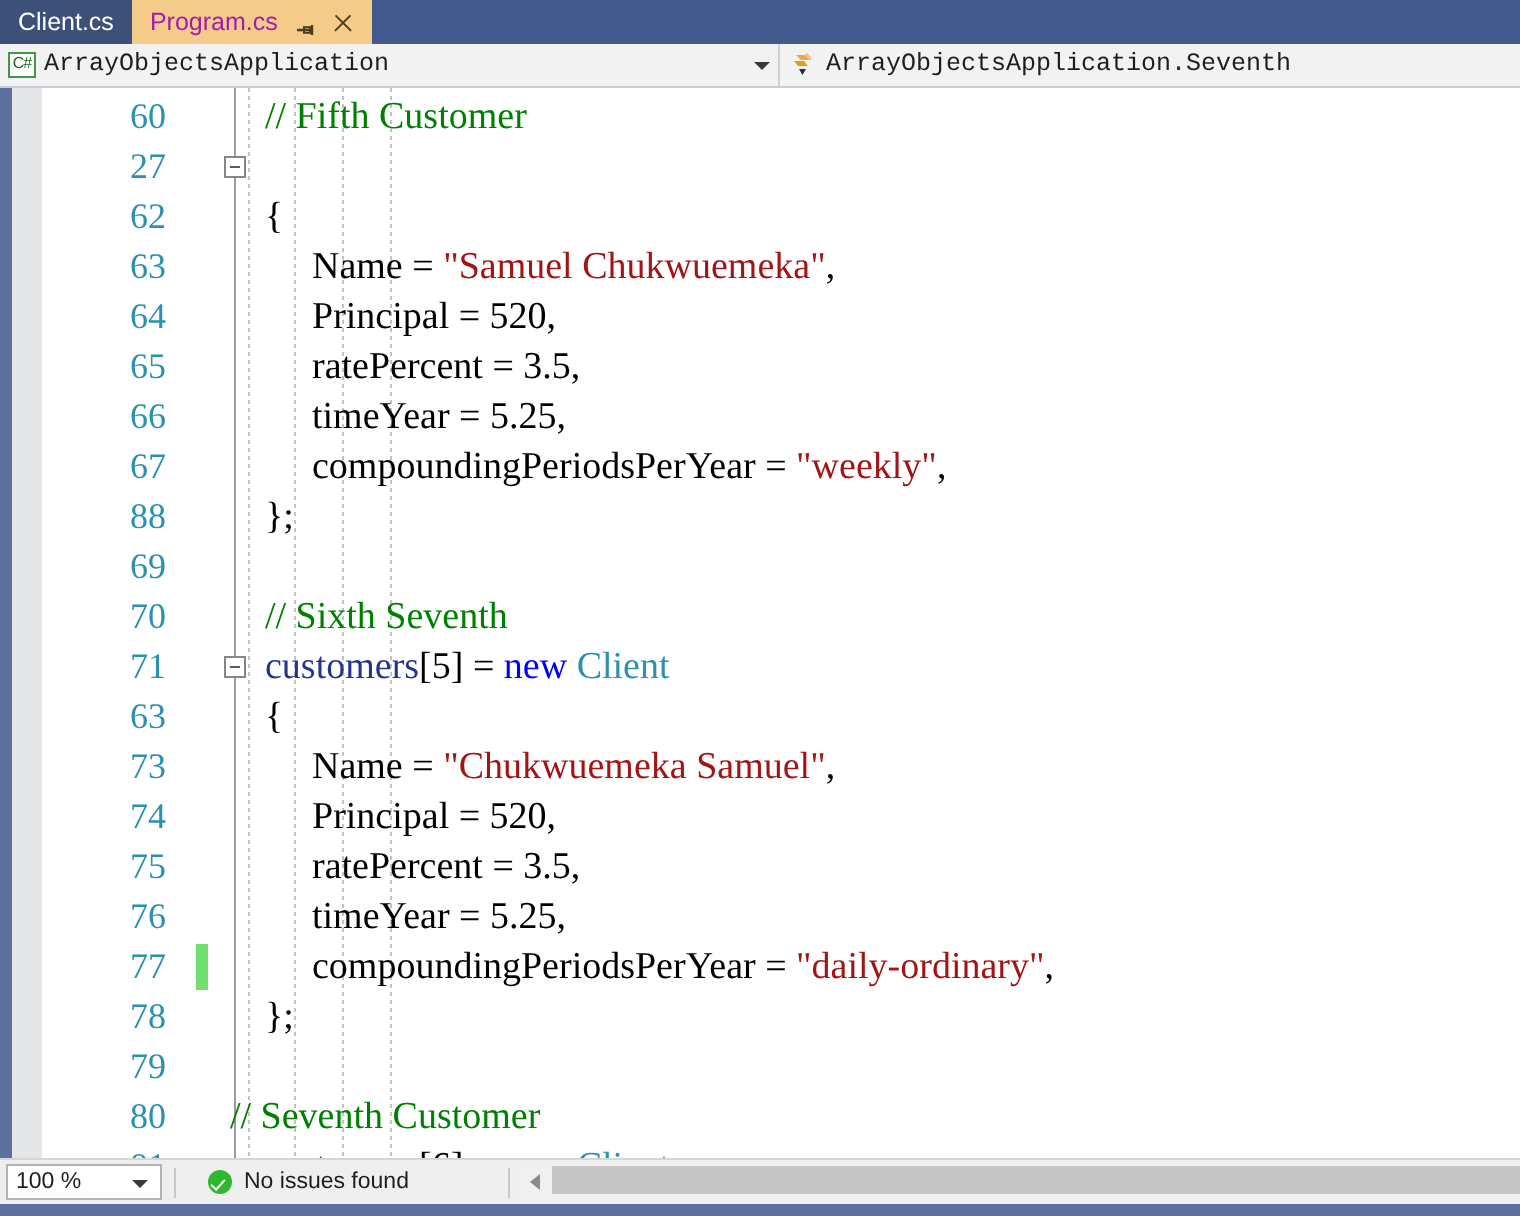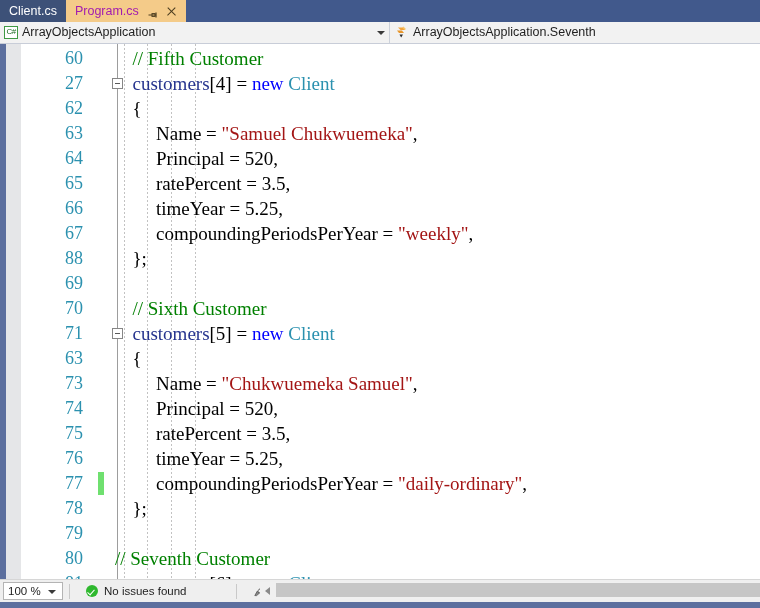--- a/index.html
+++ b/index.html
@@ -98,20 +98,21 @@
     overflow: hidden;
   }
   .nav-combo.first { width: 390px; border-right: 1px solid #ccd1da; }
   .nav-combo.second { flex: 1 1 auto; }
   .nav-combo .nav-text {
     flex: 1 1 auto;
     white-space: nowrap;
     overflow: hidden;
     padding-left: 4px;
     line-height: 21px;
+    font-family: Liberation Mono, monospace;
   }
   .nav-arrow {
     width: 14px;
     height: 21px;
     position: relative;
     flex: 0 0 auto;
   }
   .nav-arrow::after {
     content: "";
     position: absolute;
@@ -255,21 +256,21 @@
     background: #efefef;
     border-top: 1px solid #d6d6d6;
     display: flex;
     align-items: center;
     flex: 0 0 auto;
     font-size: 11.5px;
     color: #1e1e1e;
     position: relative;
   }
   .zoom-combo {
-    width: 60px;
+    width: 78px;
     height: 18px;
     margin-left: 3px;
     background: #ffffff;
     border: 1px solid #b4b4b4;
     box-sizing: border-box;
     display: flex;
     align-items: center;
     position: relative;
     flex: 0 0 auto;
   }
@@ -422,30 +423,30 @@
     <div class="code-surface">
       <div class="outline-line"></div>
       <div class="indent-guides">
         <div class="indent-guide" style="left:103px"></div>
         <div class="indent-guide" style="left:126px"></div>
         <div class="indent-guide" style="left:150px"></div>
         <div class="indent-guide" style="left:174px"></div>
       </div>
       <div class="lines" id="lines">
           <div class="line"><span class="lnum">60</span><span class="ctext" style="left: 111.5px;"><span class="tok-comment">// Fifth Customer</span></span></div>
-          <div class="line"><span class="lnum">27</span><span class="collapse-box"></span><span class="ctext" style="left: 111.5px;"><span class="tok-ident">customers</span><span class="tok-plain">[4] = </span><span class="tok-keyword">new</span><span class="tok-plain"> </span><span class="tok-type">Client</span></span></div>
+          <div class="line"><span class="lnum">27</span><span class="collapse-box"></span></div>
           <div class="line"><span class="lnum">62</span><span class="ctext" style="left: 111.5px;"><span class="tok-plain">{</span></span></div>
           <div class="line"><span class="lnum">63</span><span class="ctext" style="left: 135px;"><span class="tok-plain">Name = </span><span class="tok-string">"Samuel Chukwuemeka"</span><span class="tok-plain">,</span></span></div>
           <div class="line"><span class="lnum">64</span><span class="ctext" style="left: 135px;"><span class="tok-plain">Principal = 520,</span></span></div>
           <div class="line"><span class="lnum">65</span><span class="ctext" style="left: 135px;"><span class="tok-plain">ratePercent = 3.5,</span></span></div>
           <div class="line"><span class="lnum">66</span><span class="ctext" style="left: 135px;"><span class="tok-plain">timeYear = 5.25,</span></span></div>
           <div class="line"><span class="lnum">67</span><span class="ctext" style="left: 135px;"><span class="tok-plain">compoundingPeriodsPerYear = </span><span class="tok-string">"weekly"</span><span class="tok-plain">,</span></span></div>
           <div class="line"><span class="lnum">88</span><span class="ctext" style="left: 111.5px;"><span class="tok-plain">};</span></span></div>
           <div class="line"><span class="lnum">69</span><span class="ctext" style="left: 88px;"><span class="tok-plain"></span></span></div>
-          <div class="line"><span class="lnum">70</span><span class="ctext" style="left: 111.5px;"><span class="tok-comment">// Sixth Customer</span></span></div>
+          <div class="line"><span class="lnum">70</span><span class="ctext" style="left: 111.5px;"><span class="tok-comment">// Sixth Seventh</span></span></div>
           <div class="line"><span class="lnum">71</span><span class="collapse-box"></span><span class="ctext" style="left: 111.5px;"><span class="tok-ident">customers</span><span class="tok-plain">[5] = </span><span class="tok-keyword">new</span><span class="tok-plain"> </span><span class="tok-type">Client</span></span></div>
           <div class="line"><span class="lnum">63</span><span class="ctext" style="left: 111.5px;"><span class="tok-plain">{</span></span></div>
           <div class="line"><span class="lnum">73</span><span class="ctext" style="left: 135px;"><span class="tok-plain">Name = </span><span class="tok-string">"Chukwuemeka Samuel"</span><span class="tok-plain">,</span></span></div>
           <div class="line"><span class="lnum">74</span><span class="ctext" style="left: 135px;"><span class="tok-plain">Principal = 520,</span></span></div>
           <div class="line"><span class="lnum">75</span><span class="ctext" style="left: 135px;"><span class="tok-plain">ratePercent = 3.5,</span></span></div>
           <div class="line"><span class="lnum">76</span><span class="ctext" style="left: 135px;"><span class="tok-plain">timeYear = 5.25,</span></span></div>
           <div class="line"><span class="lnum">77</span><span class="changebar saved"></span><span class="ctext" style="left: 135px;"><span class="tok-plain">compoundingPeriodsPerYear = </span><span class="tok-string">"daily-ordinary"</span><span class="tok-plain">,</span></span></div>
           <div class="line"><span class="lnum">78</span><span class="ctext" style="left: 111.5px;"><span class="tok-plain">};</span></span></div>
           <div class="line"><span class="lnum">79</span><span class="ctext" style="left: 88px;"><span class="tok-plain"></span></span></div>
           <div class="line"><span class="lnum">80</span><span class="ctext" style="left: 94px;"><span class="tok-comment">// Seventh Customer</span></span></div>

